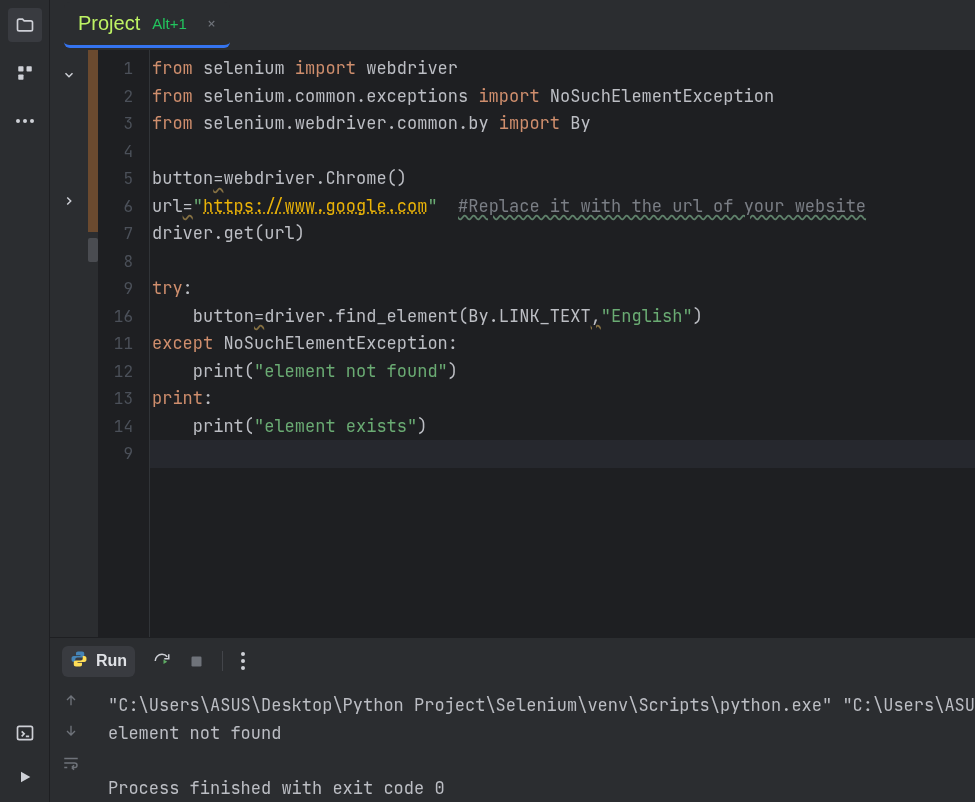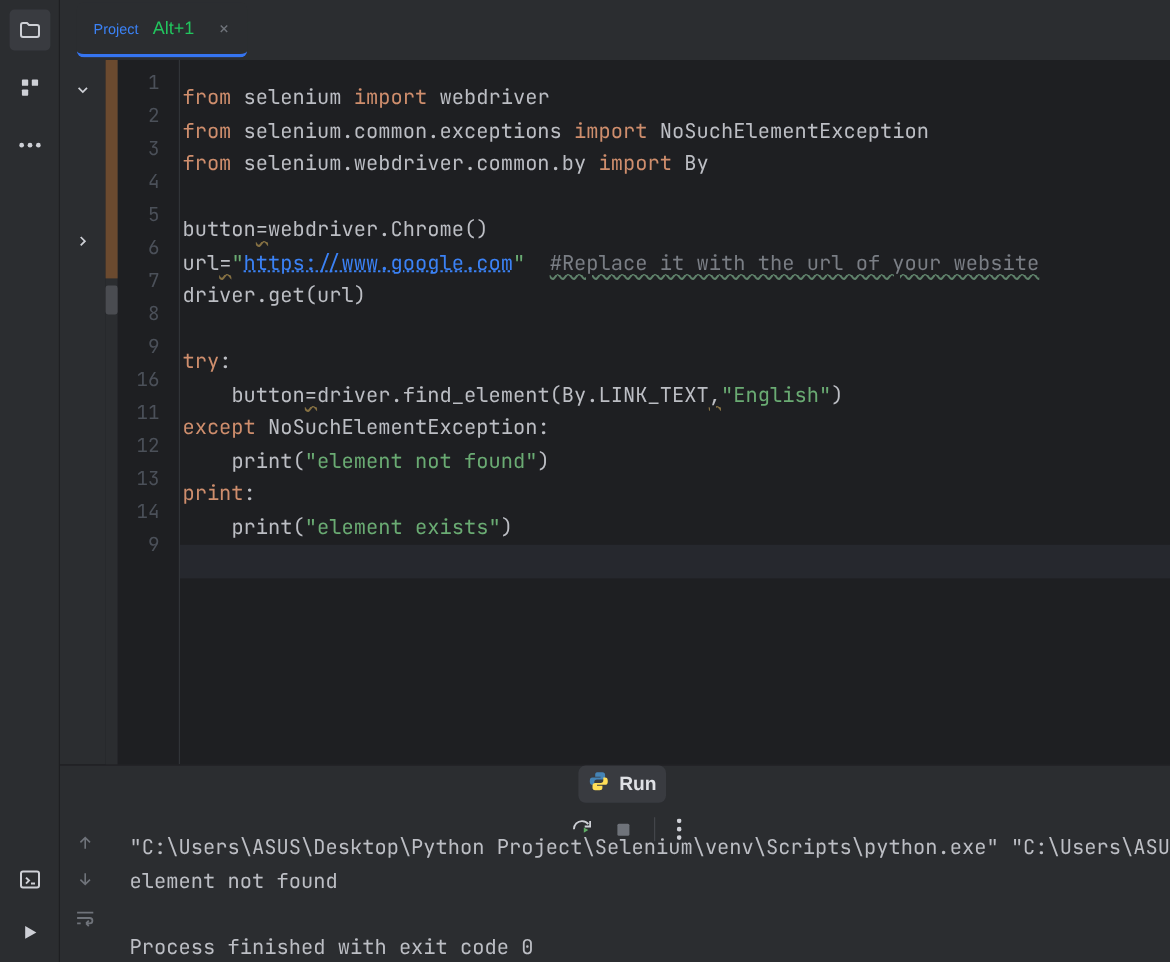--- a/index.html
+++ b/index.html
@@ -57,21 +57,21 @@
   display: flex;
   align-items: center;
   height: 46px;
   padding: 0 14px;
   gap: 12px;
   background: #2b2d30;
   border-radius: 6px;
   border-bottom: 3px solid #3574f0;
   margin-left: 14px;
 }
-.tab-title { color: #3b82f6; font-size: 12px; font-family: sans-serif; }
+.tab-title { color: #bef264; font-size: 20px; font-family: sans-serif; }
 .tab-shortcut { color: #22c55e; font-size: 15px; font-family: sans-serif; }
 .tab-close { color: #6f737a; font-size: 16px; margin-left: 8px; cursor: pointer; }
 .editor-wrap {
   flex: 1;
   display: flex;
   min-height: 0;
   background: #1e1f22;
 }
 .breadcrumb-strip {
   width: 38px;
@@ -113,47 +113,45 @@
   color: #4b5059;
   font-size: 16px;
 }
 .code-area {
   flex: 1;
   padding-top: 5px;
   font-size: 17px;
   line-height: 27.5px;
   overflow: hidden;
   position: relative;
-  margin-top: 14px;
 }
 .code-line {
   height: 27.5px;
   white-space: pre;
   padding-left: 2px;
 }
 .code-line.current { background: #26282e; }
 .kw { color: #cf8e6d; }
 .str { color: #6aab73; }
-.lnk { color: #3b82f6; text-decoration: underline dotted; }
+.lnk { color: #eab308; text-decoration: underline dotted; }
 .com { color: #7a7e85; text-decoration: underline wavy #5f826b; text-underline-offset: 3px; }
 .squig { text-decoration: underline wavy #857042; text-underline-offset: 3px; }
 .bottom-panel {
   height: 165px;
   background: #2b2d30;
   border-top: 1px solid #1e1f22;
   display: flex;
   flex-direction: column;
 }
 .run-header {
   height: 48px;
   display: flex;
   align-items: center;
   padding-left: 12px;
   gap: 12px;
-  flex-direction: column;
 }
 .run-title-wrap {
   display: flex;
   align-items: center;
   gap: 8px;
   padding: 4px 8px;
   background: #393b40;
   border-radius: 6px;
 }
 .run-title { color: #dfe1e5; font-family: sans-serif; font-weight: 600; font-size: 16px; }

